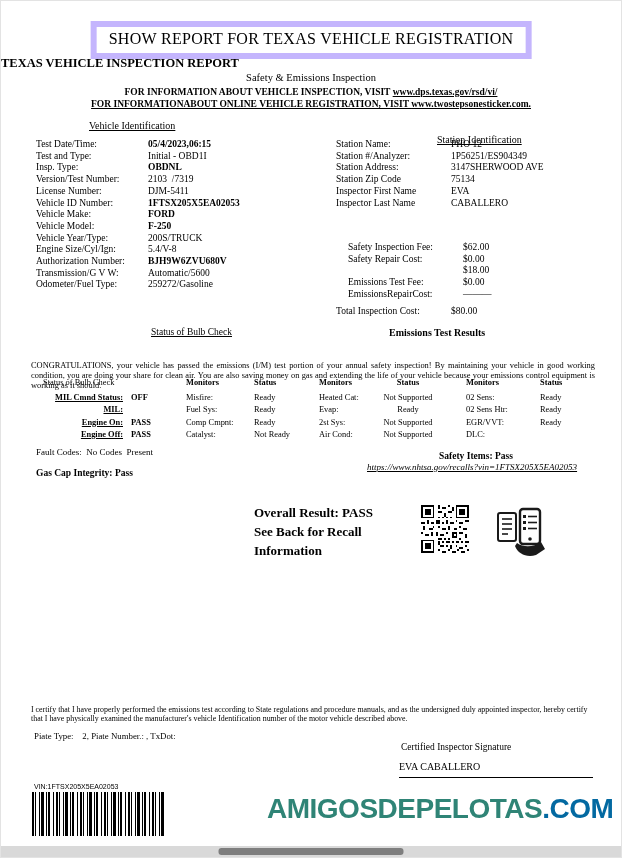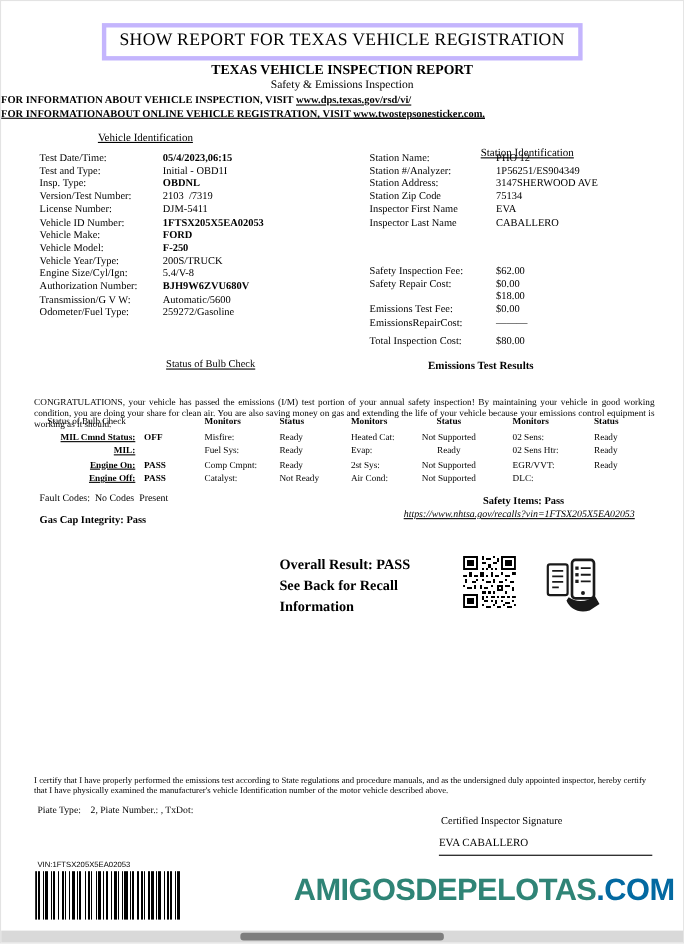--- a/index.html
+++ b/index.html
@@ -6,39 +6,39 @@
   .page {
     position:relative; width:622px; height:858px; background:#fff;
     font-family:"Liberation Serif", serif; color:#000; overflow:hidden;
     border:1px solid #e3e3e3; box-sizing:border-box;
   }
   .pre { white-space:pre; }
   .b { font-weight:bold; }
   a.u { text-decoration:underline; color:#000; cursor:pointer; }
 
   .banner { position:absolute; top:20px; left:50%; transform:translateX(-50%);
-    border:4px solid #c4b5fd; padding:3px 12px 5px; font-size:16px; letter-spacing:.3px; white-space:nowrap; }
-  .title { position:absolute; top:55px; width:100%; text-align:center; font-weight:bold; font-size:12.5px; }
+    border:6px solid #c4b5fd; padding:3px 12px 5px; font-size:16px; letter-spacing:.3px; white-space:nowrap; }
+  .title { position:absolute; top:55px; width:100%; font-weight:bold; font-size:12.5px; }
   .subtitle { position:absolute; top:71px; width:100%; text-align:center; font-size:10.5px; }
-  .infoline { position:absolute; width:100%; text-align:left; font-weight:bold; font-size:9.5px; }
+  .infoline { position:absolute; width:100%; text-align:center; font-weight:bold; font-size:9.5px; }
   .info1 { top:86px; } .info2 { top:98px;text-decoration:underline; }
 
   .veh-head { position:absolute; top:119px; left:88px; font-size:10px; text-decoration:underline; }
   .sta-head { position:absolute; top:133px; left:388px; font-size:10px; text-decoration:underline;margin-left:48px; }
 
   .fields { position:absolute; font-size:9.5px; }
   .fields .frow { display:flex; line-height:11.7px; }
   .fields .lbl { flex:none; }
   .fields .val { white-space:pre; }
   .veh-fields { top:138px; left:35px; width:292px; }
   .veh-fields .lbl { width:112px; }
   .sta-fields { top:138px; left:335px; width:258px; }
   .sta-fields .lbl { width:115px; }
   .fees { top:241px; left:335px; width:258px; }
-  .fees .lbl { width:115px; }
+  .fees .lbl { width:115px;margin-left:12px; }
   .total { top:305px; left:335px; width:258px; }
   .total .lbl { width:115px; }
 
   .bulb-title { position:absolute; top:326px; left:150px; font-size:9.5px; text-decoration:underline; }
   .emis-title { position:absolute; top:326px; left:388px; font-size:10px; font-weight:bold; }
   .congrats { position:absolute; top:340px; left:30px; width:564px; font-size:8.4px; line-height:9.8px; text-align:justify;margin-top:20px; }
 
   .mt { position:absolute; top:377px; font-size:8.4px; }
   .mt .hdrs { display:flex; font-weight:bold; margin-bottom:3px; height:12px; }
   .mt .trow { display:flex; height:12.3px; }

